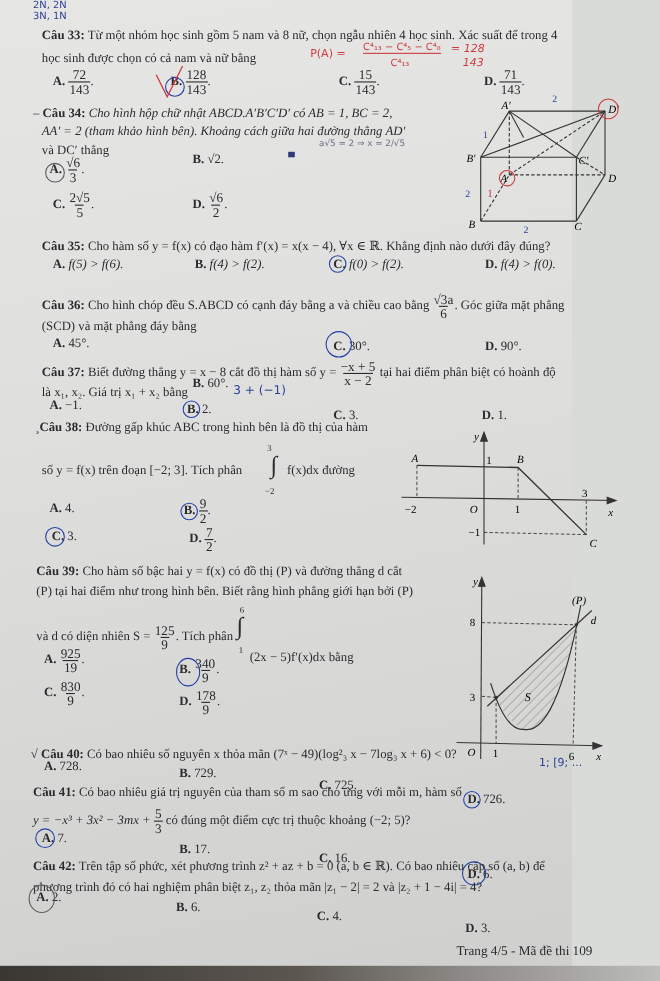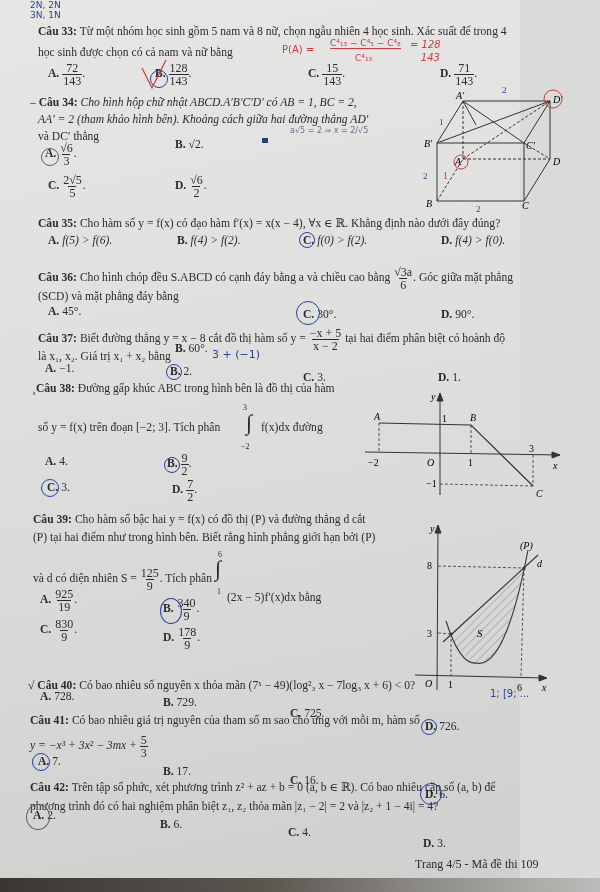--- a/index.html
+++ b/index.html
@@ -362,20 +362,21 @@
     <div class="abs t" style="left:30px;top:714px;">
       <span class="b">Câu 41:</span>
       <span>Có  bao  nhiêu  giá  trị  nguyên  của  tham  số  m  sao  cho  ứng  với  mỗi  m,  hàm  số</span>
     </div>
     <div class="abs t" style="left:30px;top:734px;">
       <span class="i">y = −x³ + 3x² − 3mx +</span>
       <span class="frac">
           <span class="n">5</span>
           <span class="d">3</span>
         </span>
+      <span>có đúng một điểm cực trị thuộc khoảng (−2; 5)?</span>
     </div>
     <div class="abs opt" style="left:38px;top:755px;"><span class="b">A.</span> <span>7.</span></div>
     <div class="circle" style="left:32px;top:753px;width:16px;height:16px;"></div>
     <div class="abs opt" style="left:163px;top:765px;"><span class="b">B.</span> <span>17.</span></div>
     <div class="abs opt" style="left:290px;top:774px;"><span class="b">C.</span> <span>16.</span></div>
     <div class="abs opt" style="left:425px;top:788px;"><span class="b">D.</span> <span>6.</span></div>
     <div class="circle" style="left:420px;top:783px;width:20px;height:20px;"></div>
   </div>
 
   <div>

